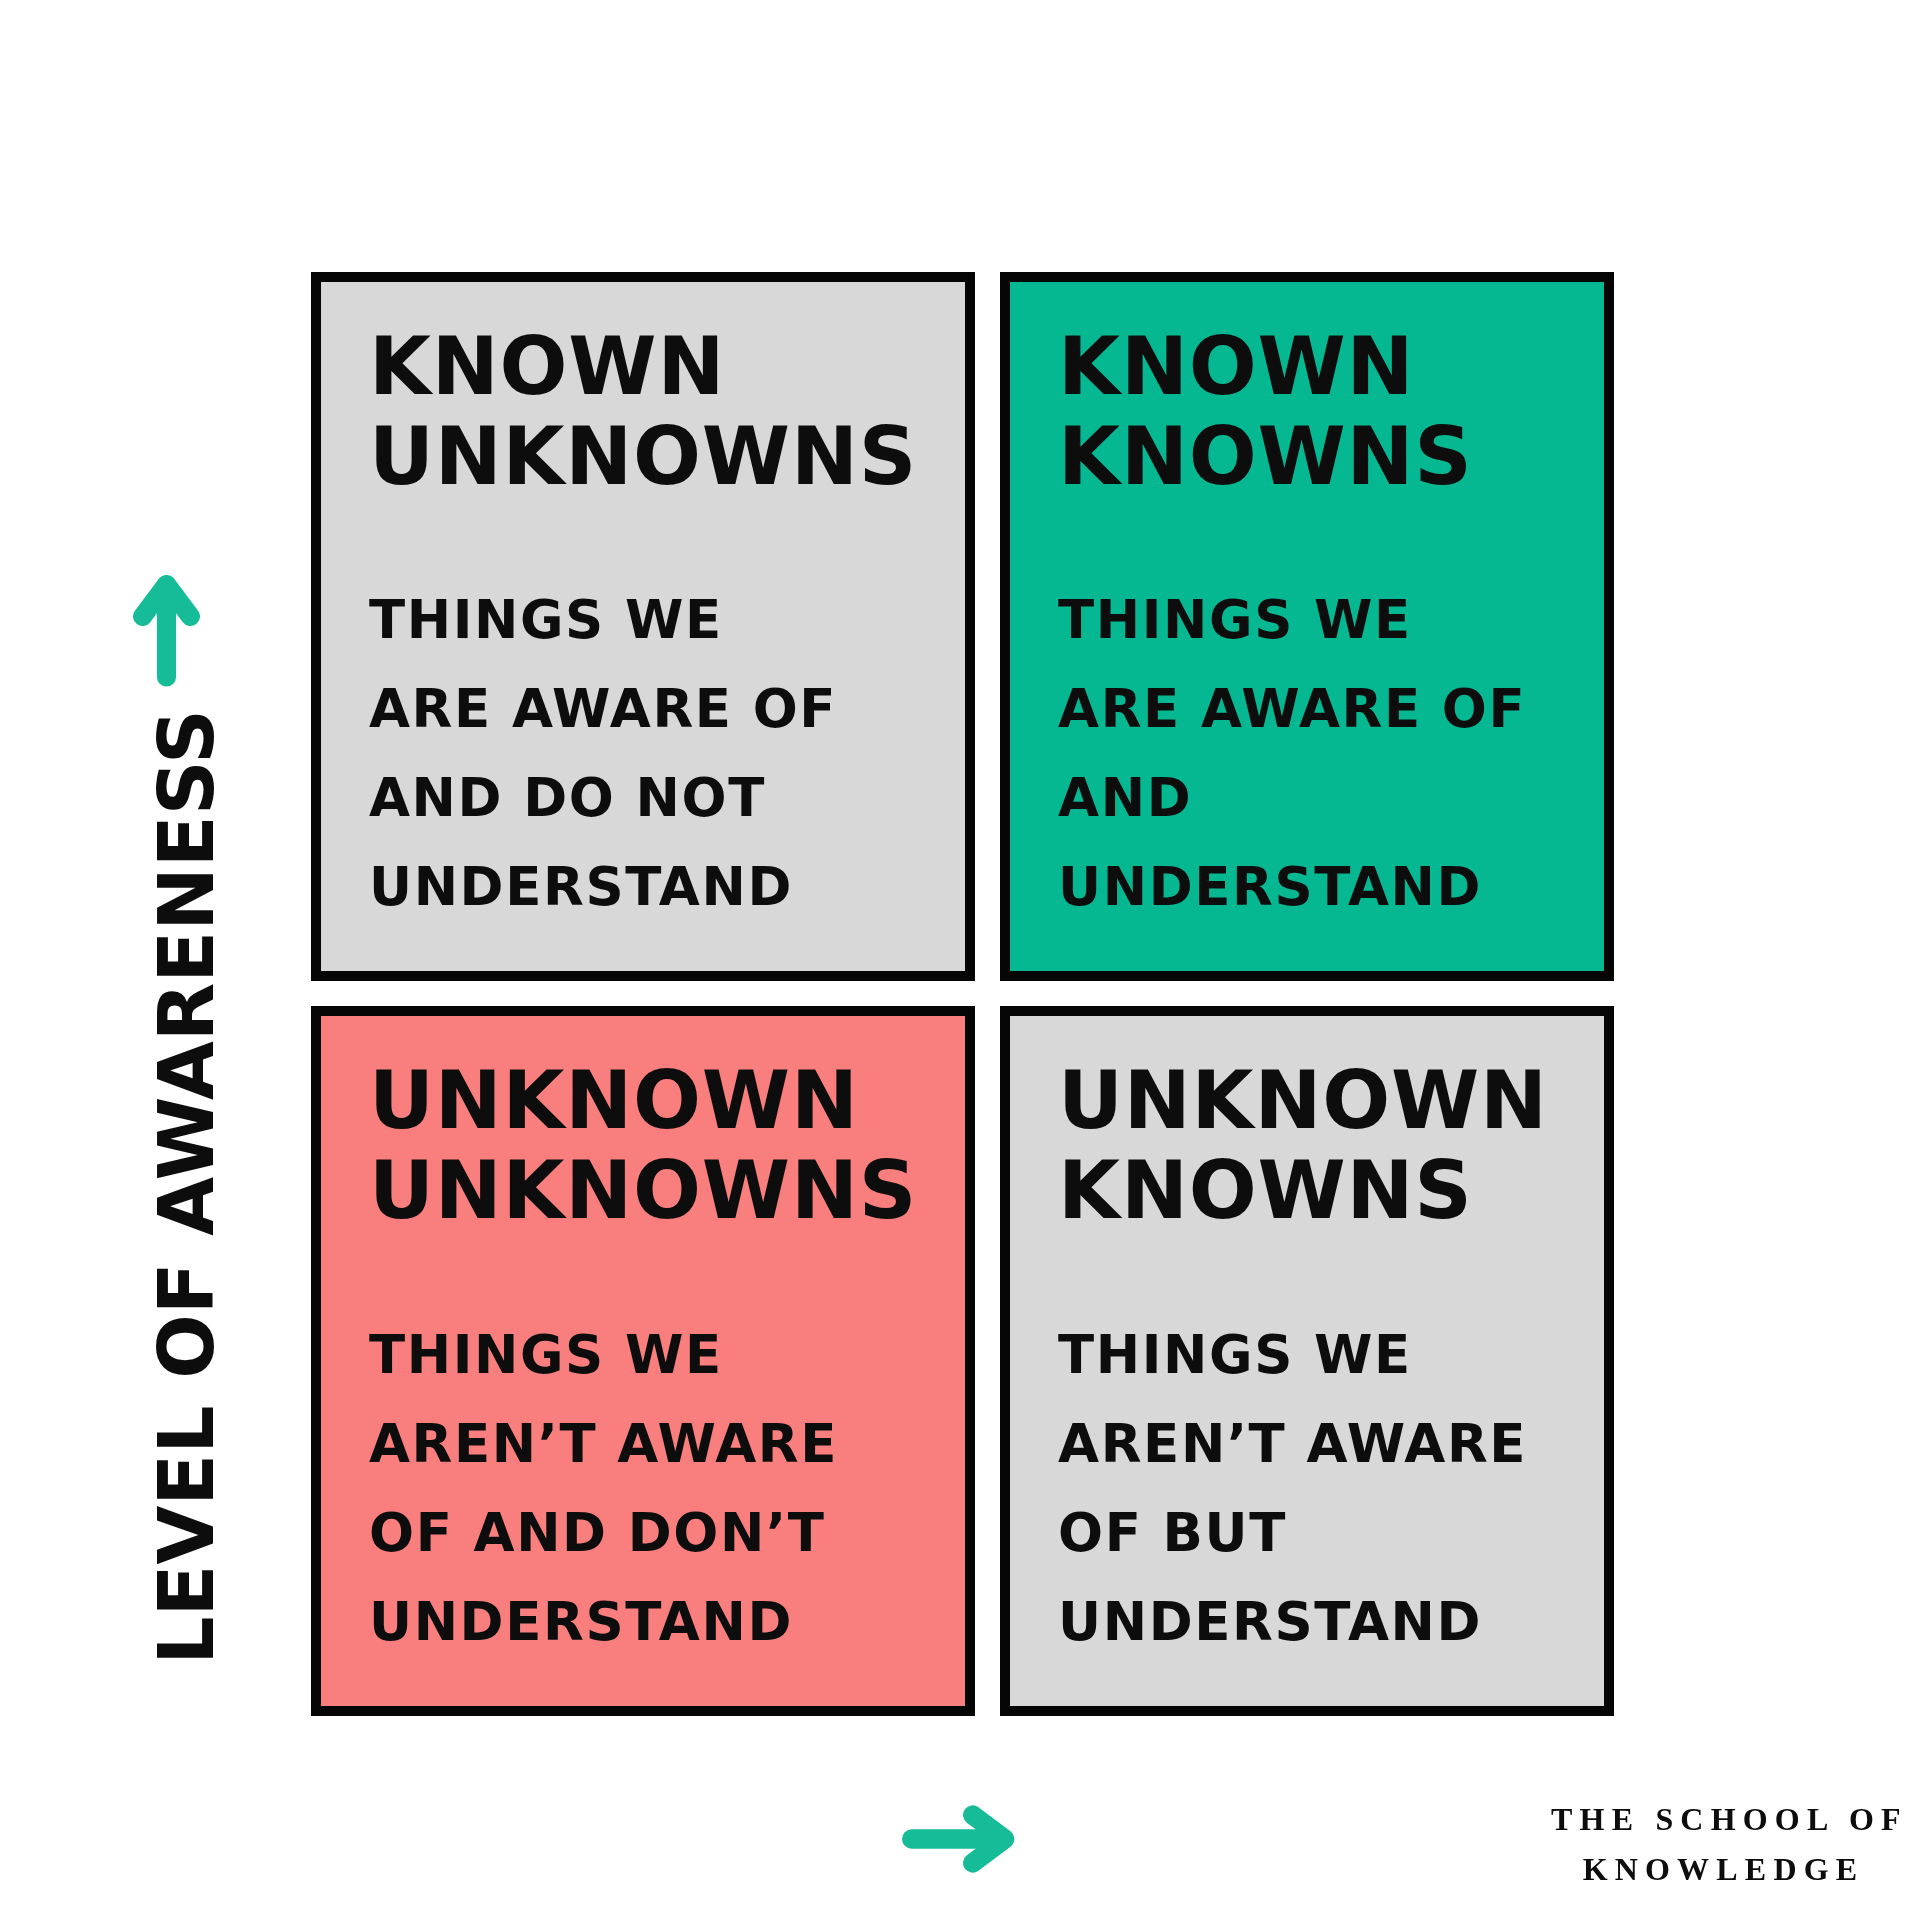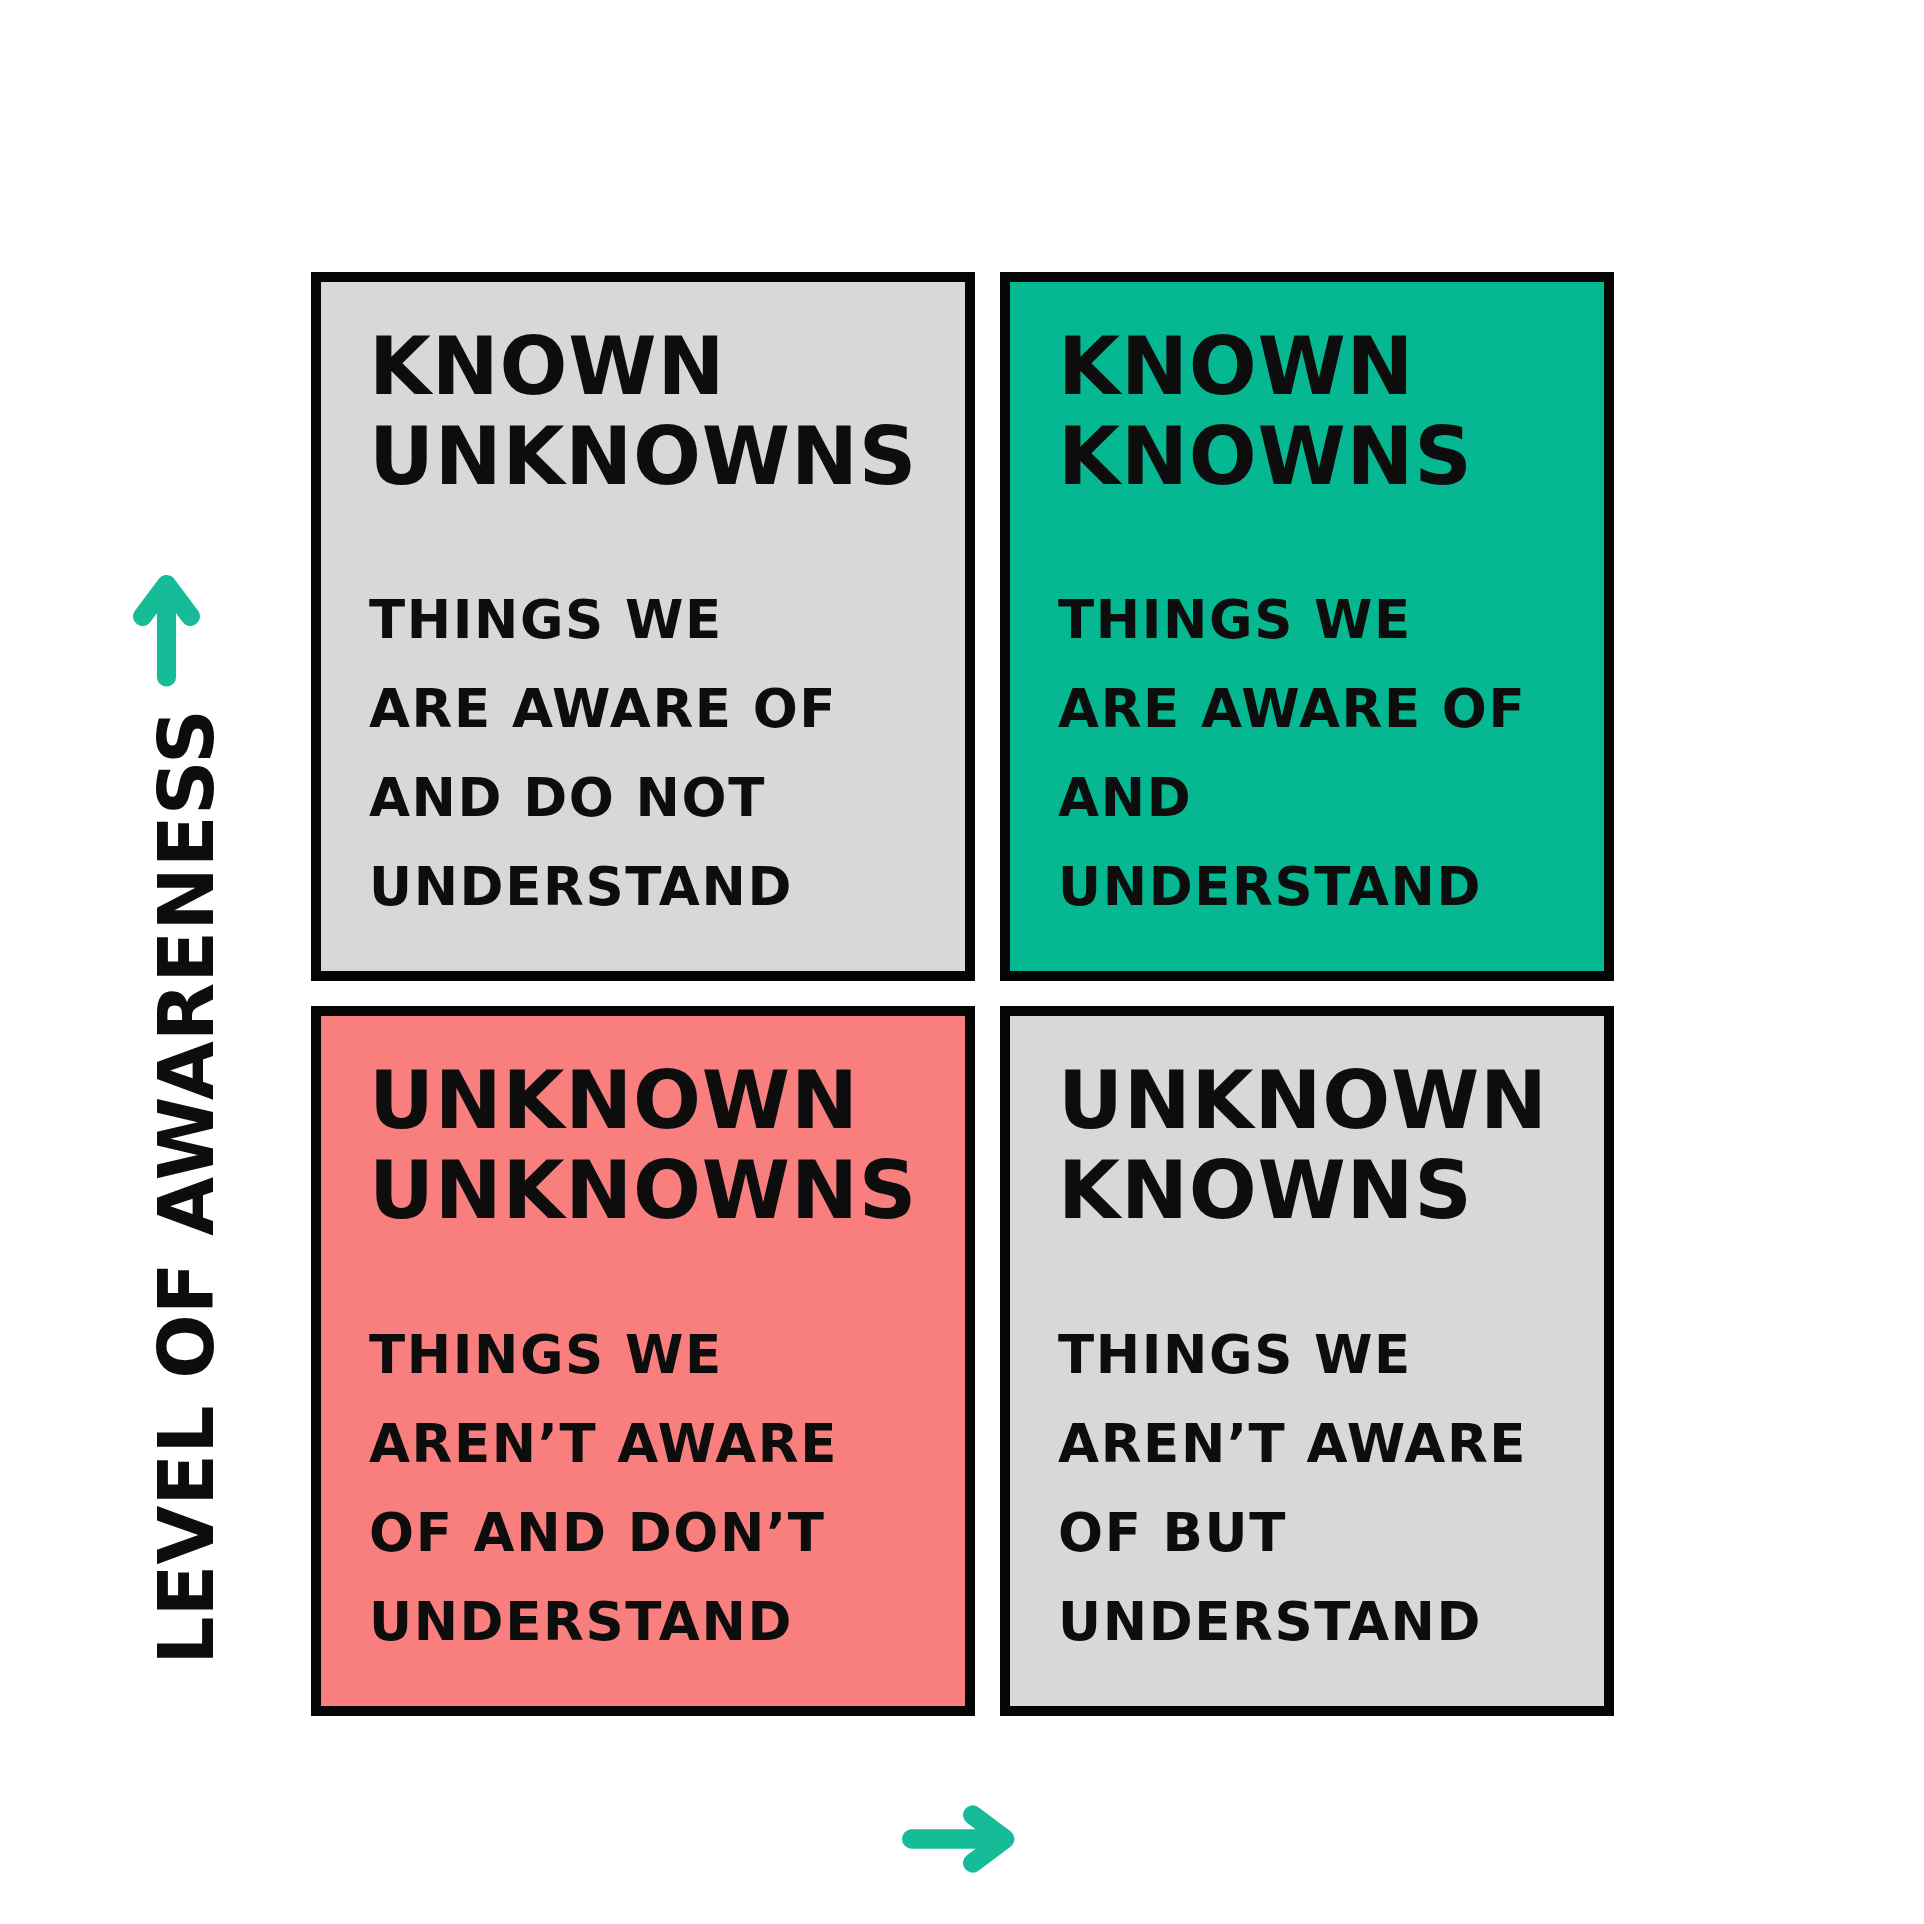--- a/index.html
+++ b/index.html
@@ -91,16 +91,18 @@
   <div class="x-axis">
     <span class="x-axis-arrow">
       <svg width="122" height="74" viewBox="0 0 152 92" aria-hidden="true">
         <line x1="12" y1="46" x2="100" y2="46" stroke="currentColor" stroke-width="24" stroke-linecap="round"></line>
         <path d="M88 16 L128 46 L88 76" fill="none" stroke="currentColor" stroke-width="24" stroke-linecap="round" stroke-linejoin="round"></path>
       </svg>
     </span>
   </div>
 
   <div class="brand">
+    <div>THE SCHOOL OF</div>
+    <div>KNOWLEDGE</div>
   </div>
 
 </div>
 
 
 </body></html>

